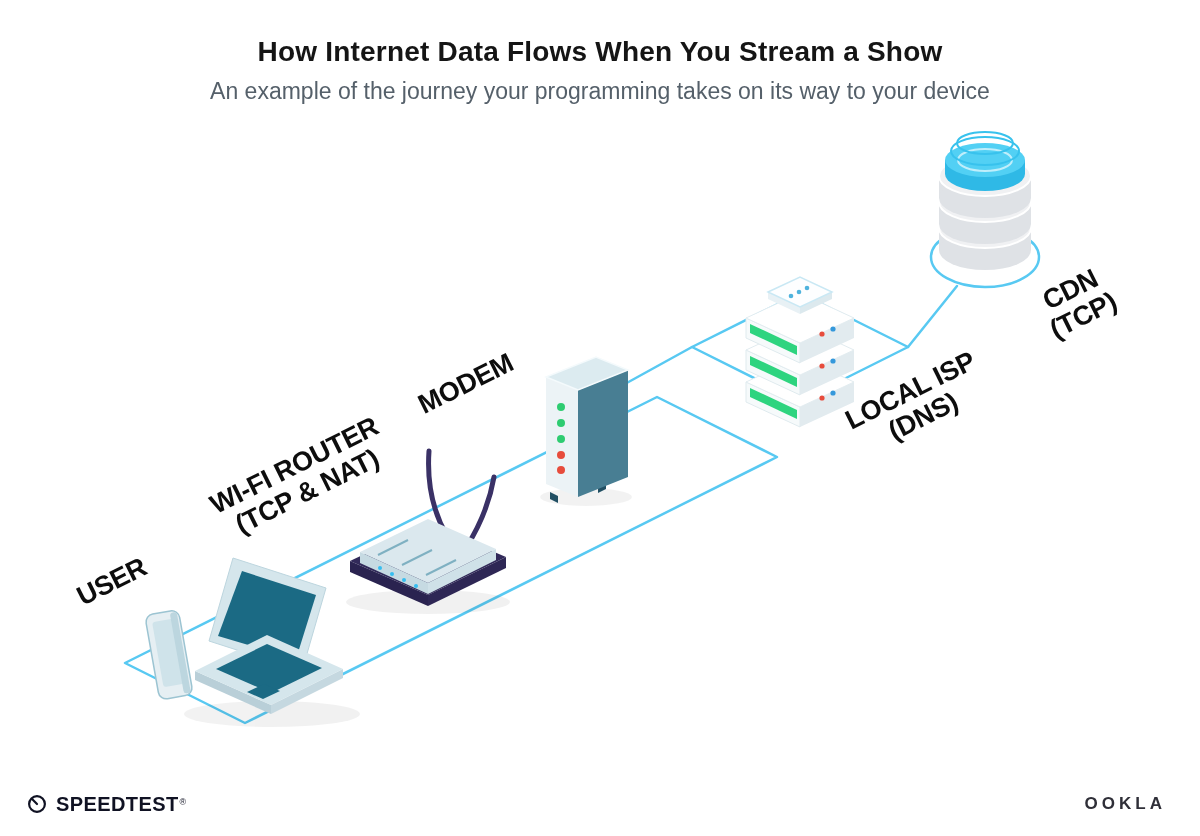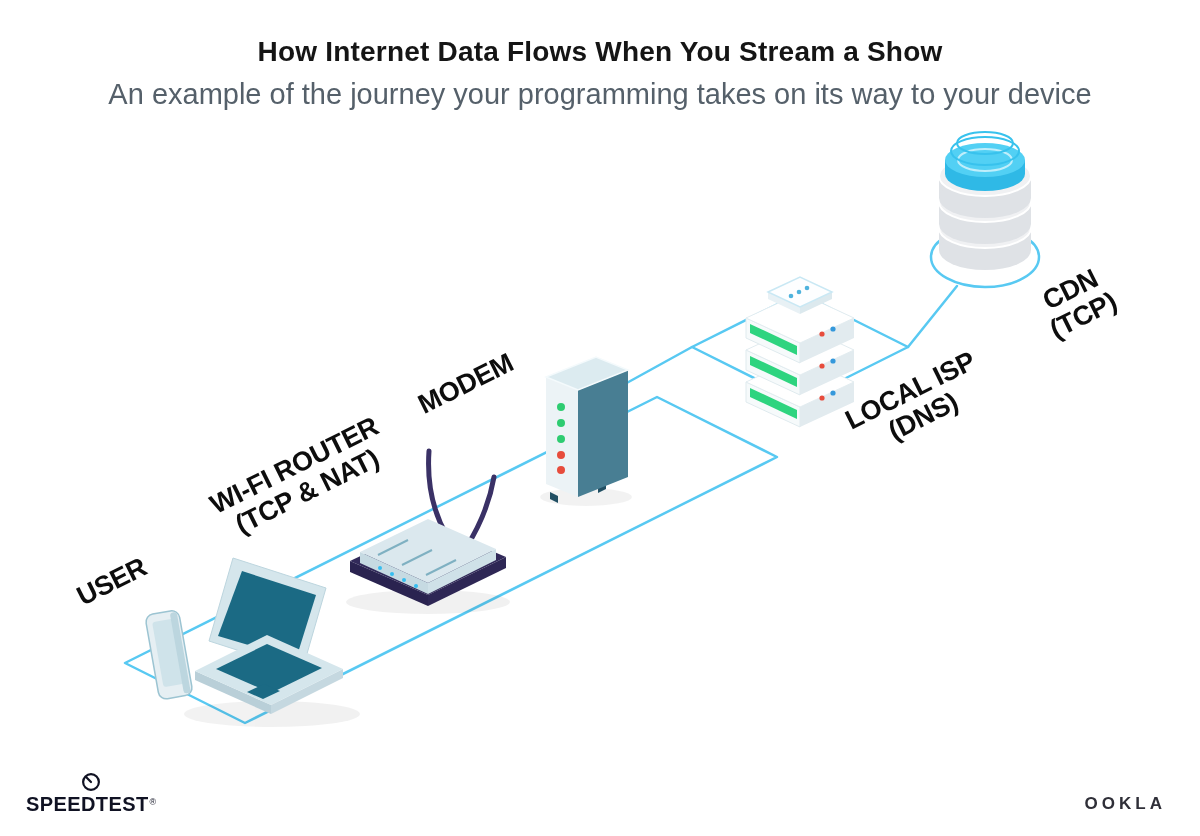--- a/index.html
+++ b/index.html
@@ -1,38 +1,38 @@
 <!DOCTYPE html>
 <html><head>
 <meta charset="utf-8">
 <style>
   html,body{margin:0;padding:0;background:#ffffff;}
   body{font-family:"Liberation Sans",sans-serif;}
   .stage{position:relative;width:1200px;height:836px;background:#ffffff;overflow:hidden;}
 
   .header{position:absolute;top:36px;left:0;width:1200px;text-align:center;}
   .title{font-size:28px;font-weight:700;color:#151515;letter-spacing:0.2px;margin:0;}
-  .subtitle{font-size:29px;font-weight:400;color:#55606a;margin:10px 0 0 0;}
+  .subtitle{font-size:23px;font-weight:400;color:#55606a;margin:10px 0 0 0;}
 
   .diagram-svg{position:absolute;left:0;top:0;width:1200px;height:836px;}
 
   .iso-label{
     position:absolute;
     transform:translate(-50%,-50%) rotate(-26.5deg);
     font-weight:700;
     font-size:27px;
     color:#0d0d0d;
     text-align:center;
     line-height:1.08;
     white-space:nowrap;
     letter-spacing:-0.3px;
   }
   .iso-label .line2{display:block;}
 
-  .footer-left{position:absolute;left:26px;bottom:20px;display:flex;align-items:center;flex-direction:column;}
+  .footer-left{position:absolute;left:26px;bottom:20px;display:flex;gap:8px;}
   .speedtest-text{font-size:20px;font-weight:800;color:#101223;letter-spacing:0.4px;}
   .speedtest-mark{font-size:9px;color:#101223;vertical-align:super;margin-left:1px;}
   .footer-right{position:absolute;right:34px;bottom:22px;font-size:17px;font-weight:700;color:#2f2f38;letter-spacing:4px;}
 </style>
 </head>
 <body>
 
 <div class="stage">
 
   <div class="header">

